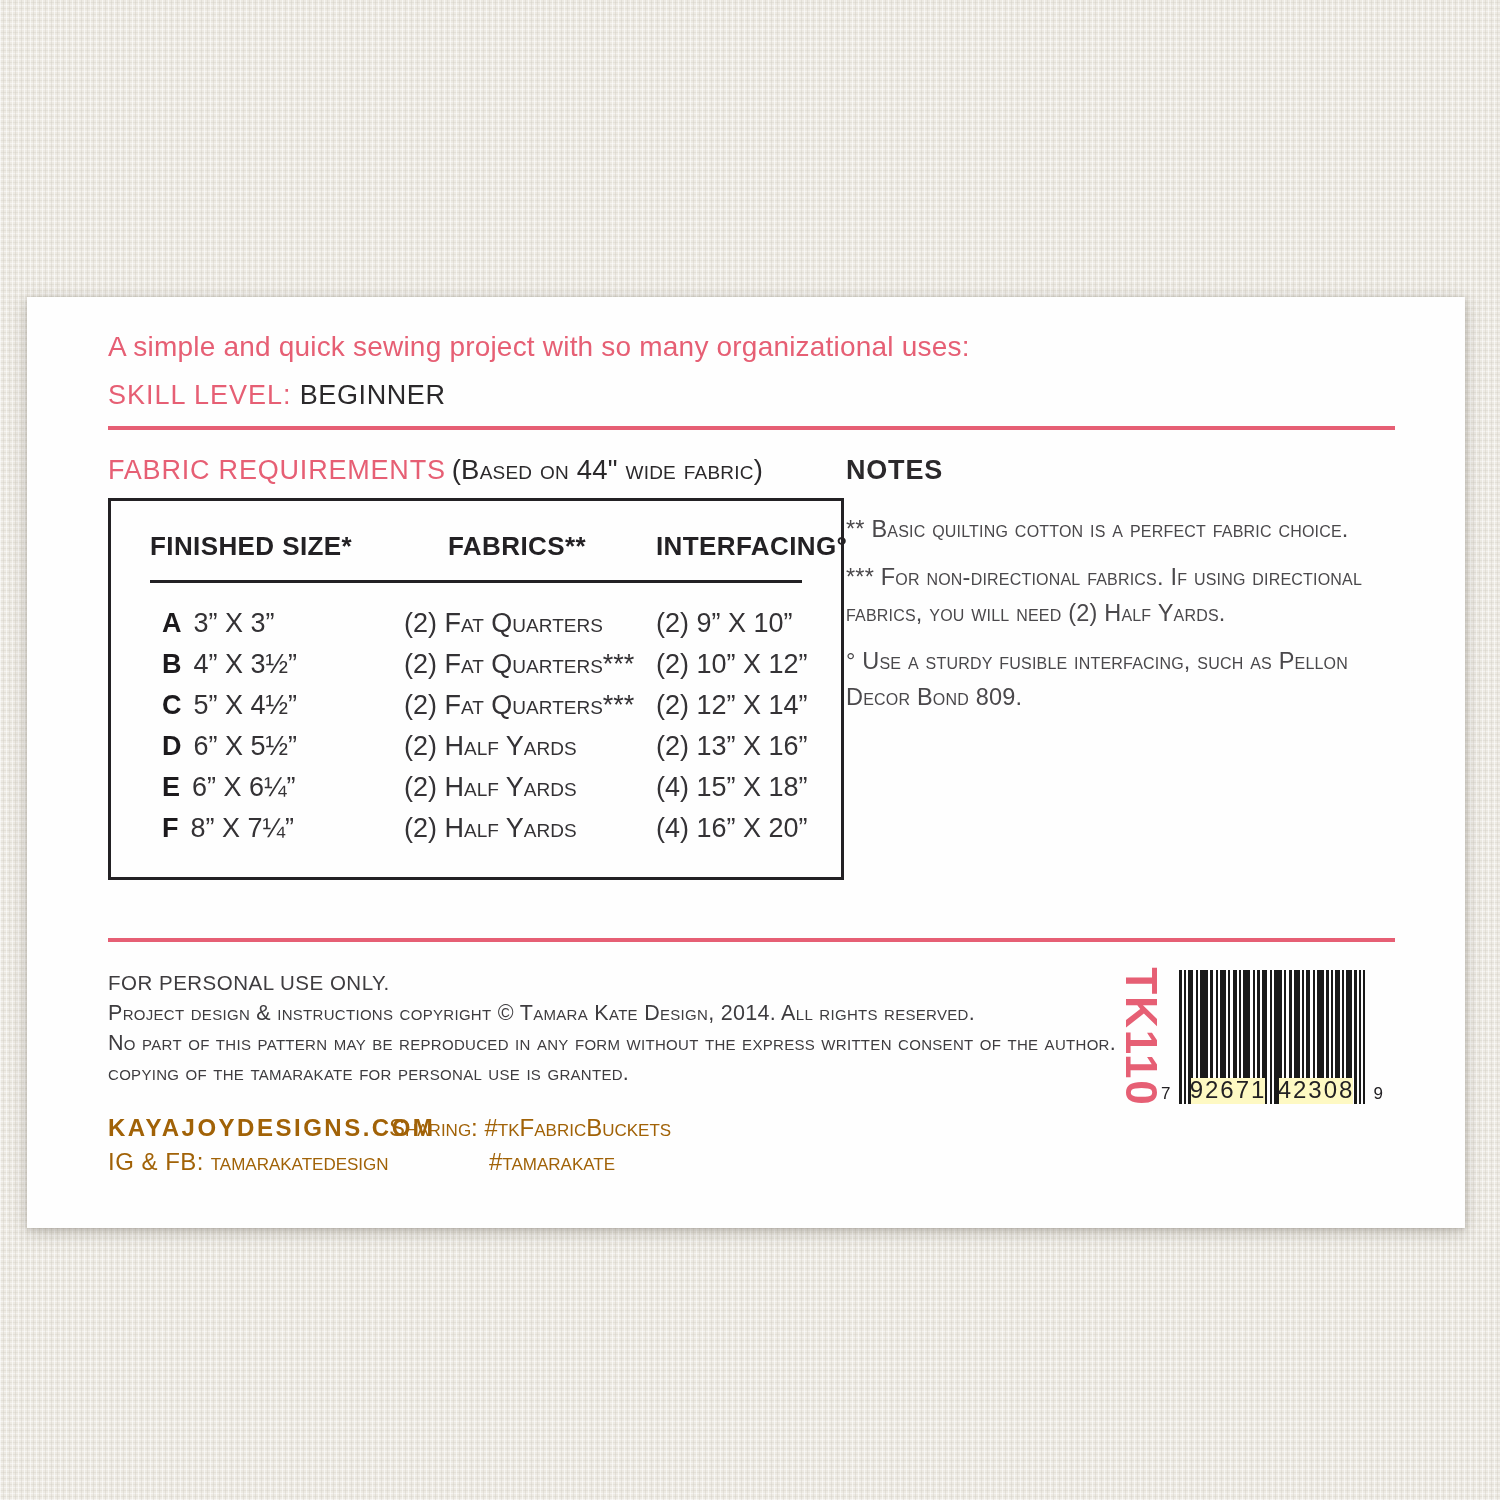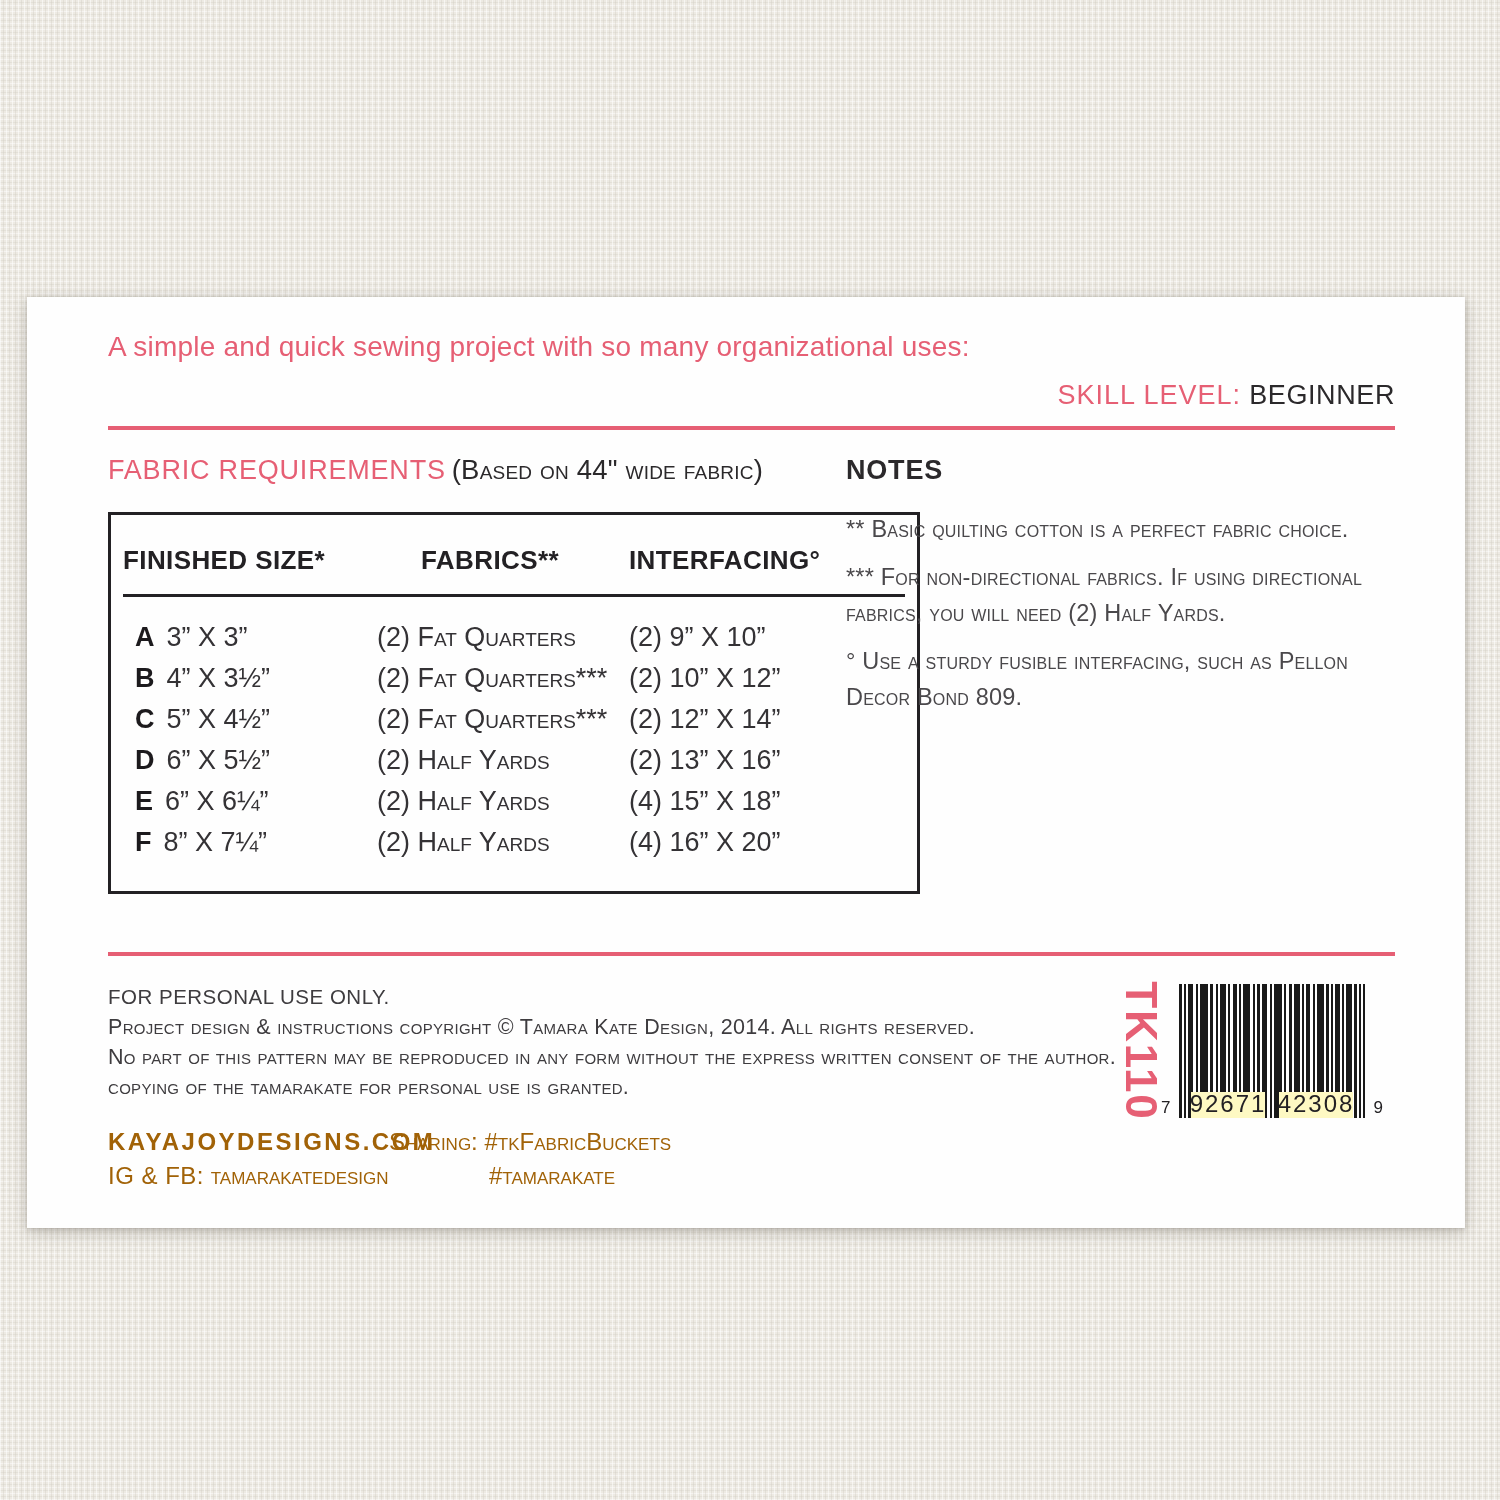--- a/index.html
+++ b/index.html
@@ -20,34 +20,34 @@
   }
   .content { padding:30px 70px 0 81px; }
 
   .pink { color:var(--accent); }
   .sc { font-variant:small-caps; }
 
   .intro-line { font-size:28px; line-height:40px; color:var(--accent); letter-spacing:.2px; }
   .bullet { font-size:19px; vertical-align:2px; padding:0 10px; }
   .bullet.first { padding-left:0; }
 
-  .skill { margin-top:13px; font-size:27px; letter-spacing:.6px; color:var(--ink);text-align:right; }
+  .skill { margin-top:13px; font-size:27px; letter-spacing:.6px; color:var(--ink); }
   .skill .pink { letter-spacing:1px; }
 
   .rule { border:none; height:4px; background:var(--accent); margin-top:15px; }
   .rule2 { margin-top:58px; }
 
   .columns { display:flex; margin-top:22px; }
   .left-col { width:724px; flex:0 0 724px; }
   .right-col { margin-left:14px; width:550px; flex:0 0 550px; }
 
   .sec-head { font-size:27px; letter-spacing:.8px; line-height:36px; color:var(--ink); white-space:nowrap; }
   .sec-head .sub { font-size:27.5px; letter-spacing:.2px; margin-left:6px; }
 
-  .req-table { margin-top:24px; border:3px solid #232124; padding:22px 12px 28px; width:812px; }
+  .req-table { margin-top:10px; border:3px solid #232124; padding:22px 39px 28px; width:736px; }
   .thead { display:grid; grid-template-columns:228px 278px 1fr; padding:8px 0 18px; border-bottom:3px solid #232124; }
   .th { font-size:26px; font-weight:700; letter-spacing:.4px; color:#232124; white-space:nowrap; }
   .th.c2 { text-align:center; }
   .tbody { padding-top:20px; }
   .trow { display:grid; grid-template-columns:228px 278px 1fr; line-height:41px; font-size:27px; color:var(--table-ink); }
   .td.c1 { padding-left:12px; white-space:nowrap; }
   .td.c1 .letter { font-weight:700; color:#1c1a1d; margin-right:12px; }
   .td.c2 { padding-left:26px; white-space:nowrap; }
   .td { white-space:nowrap; }
 

